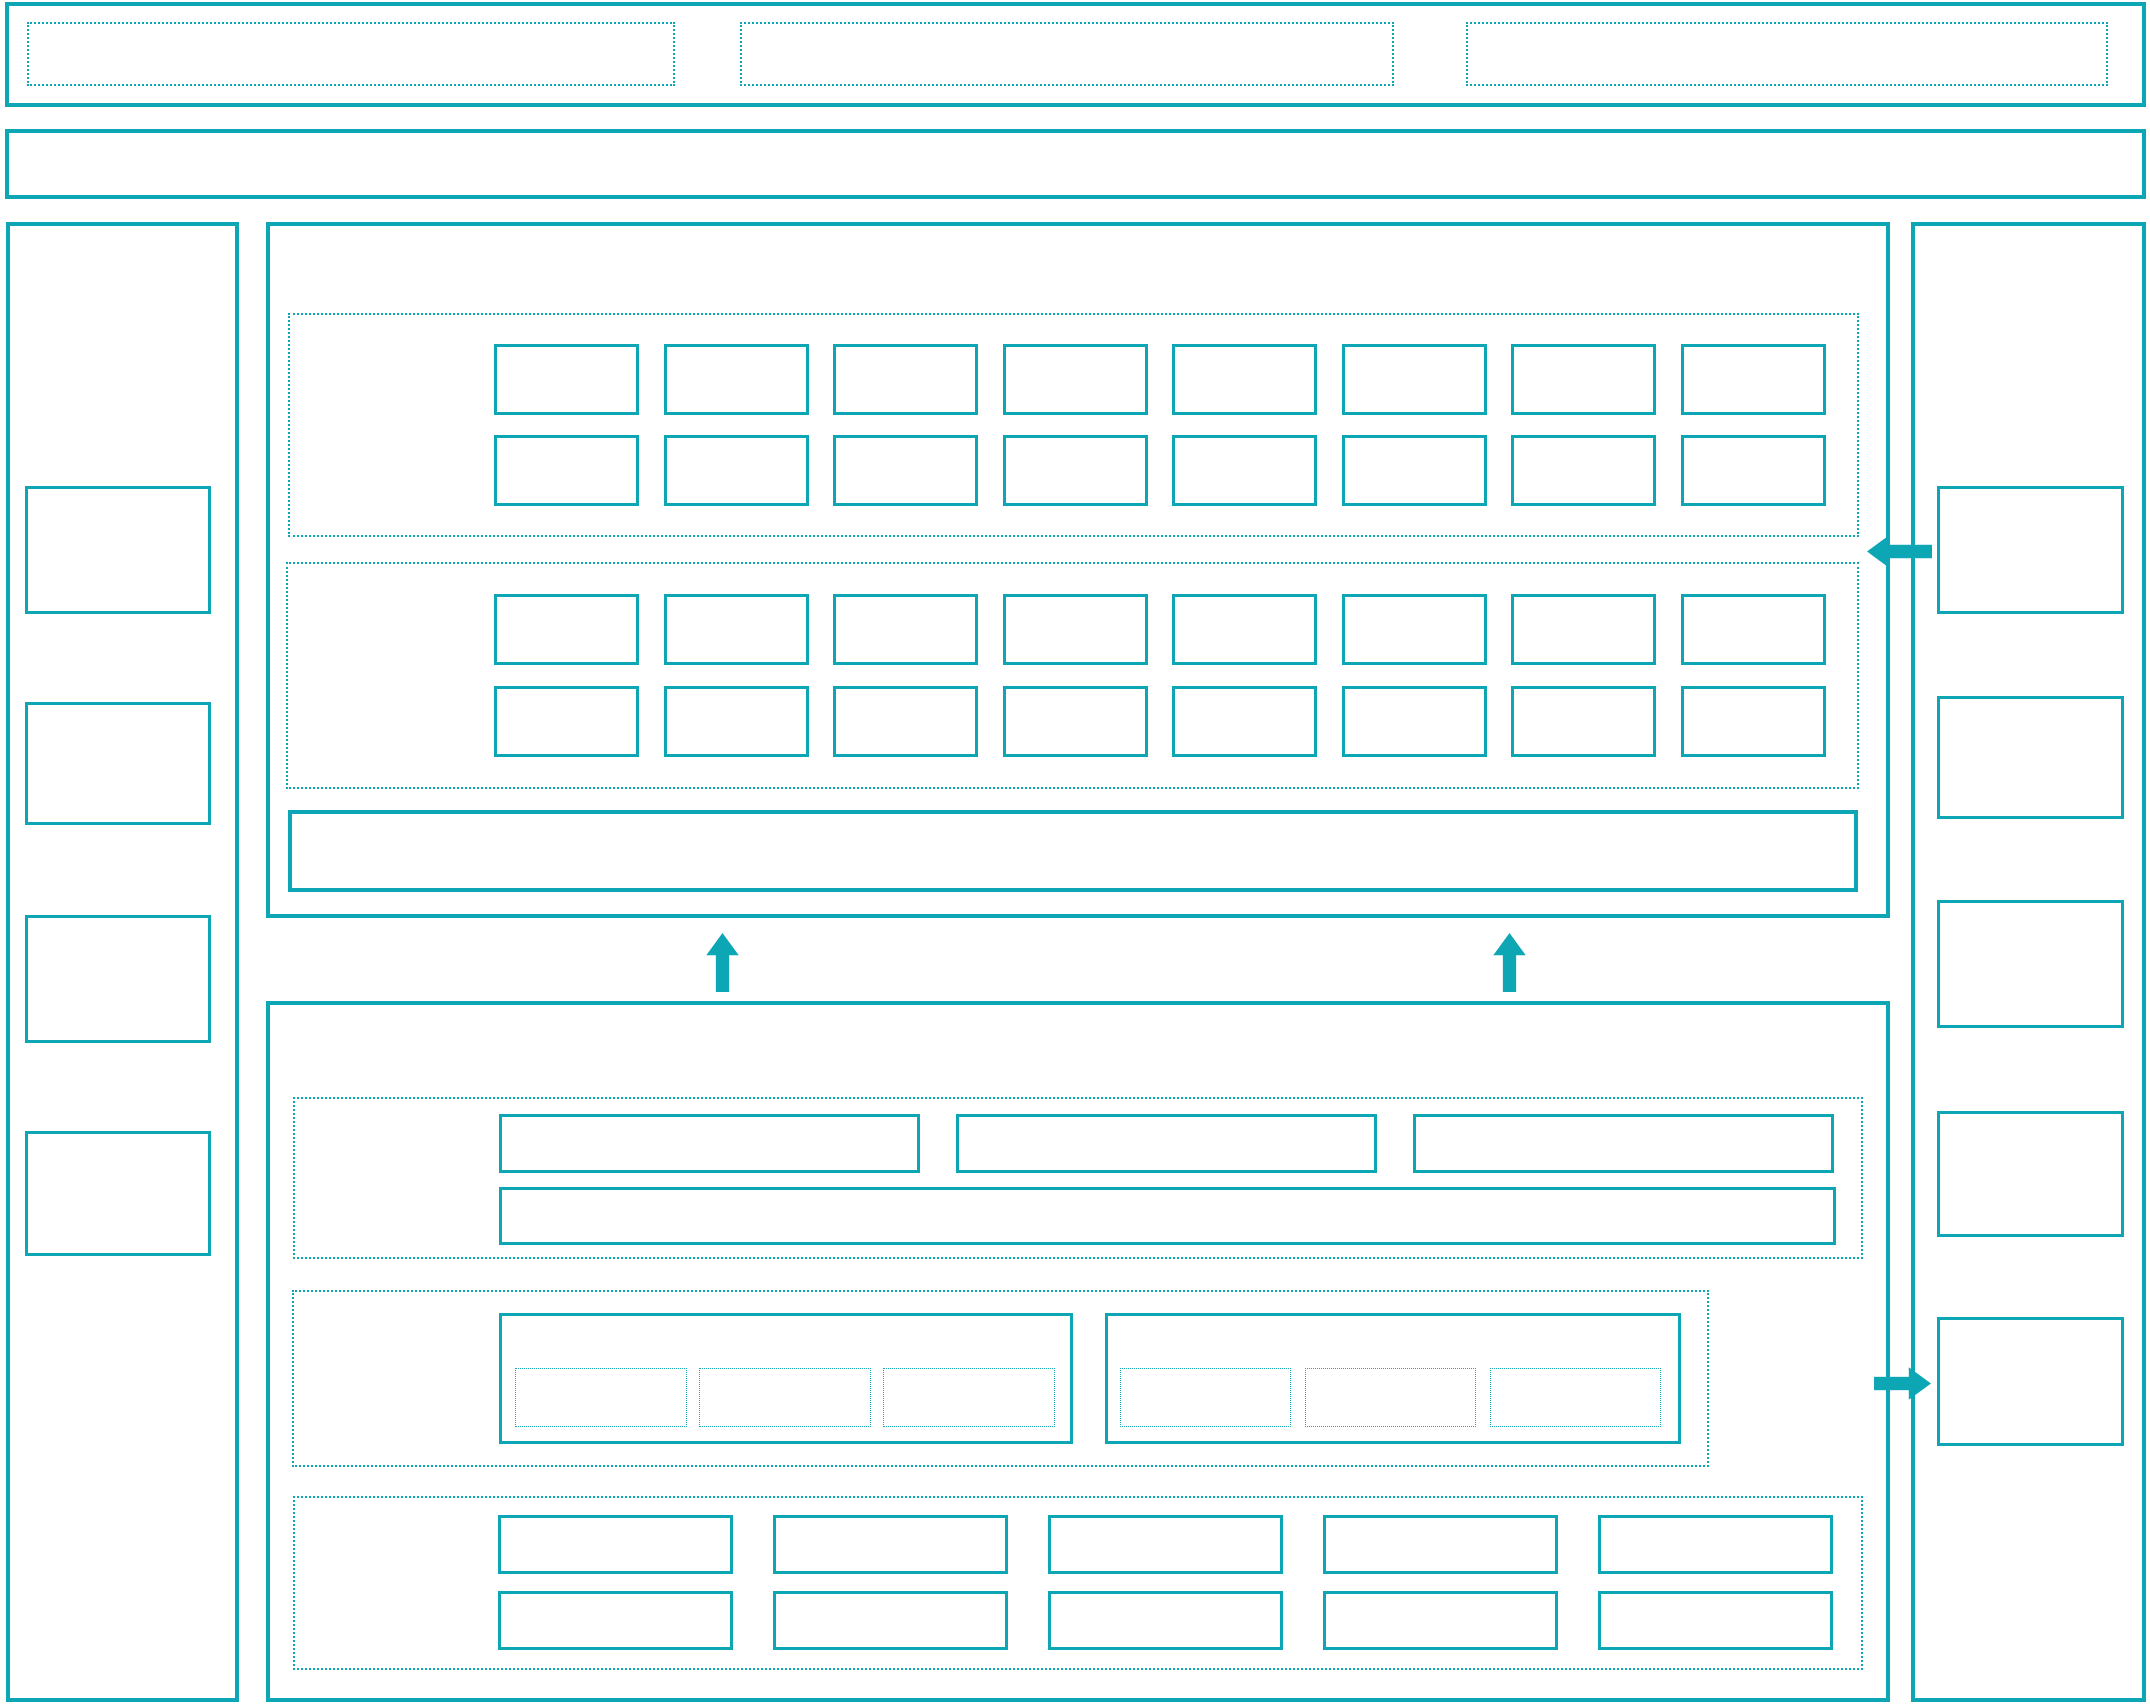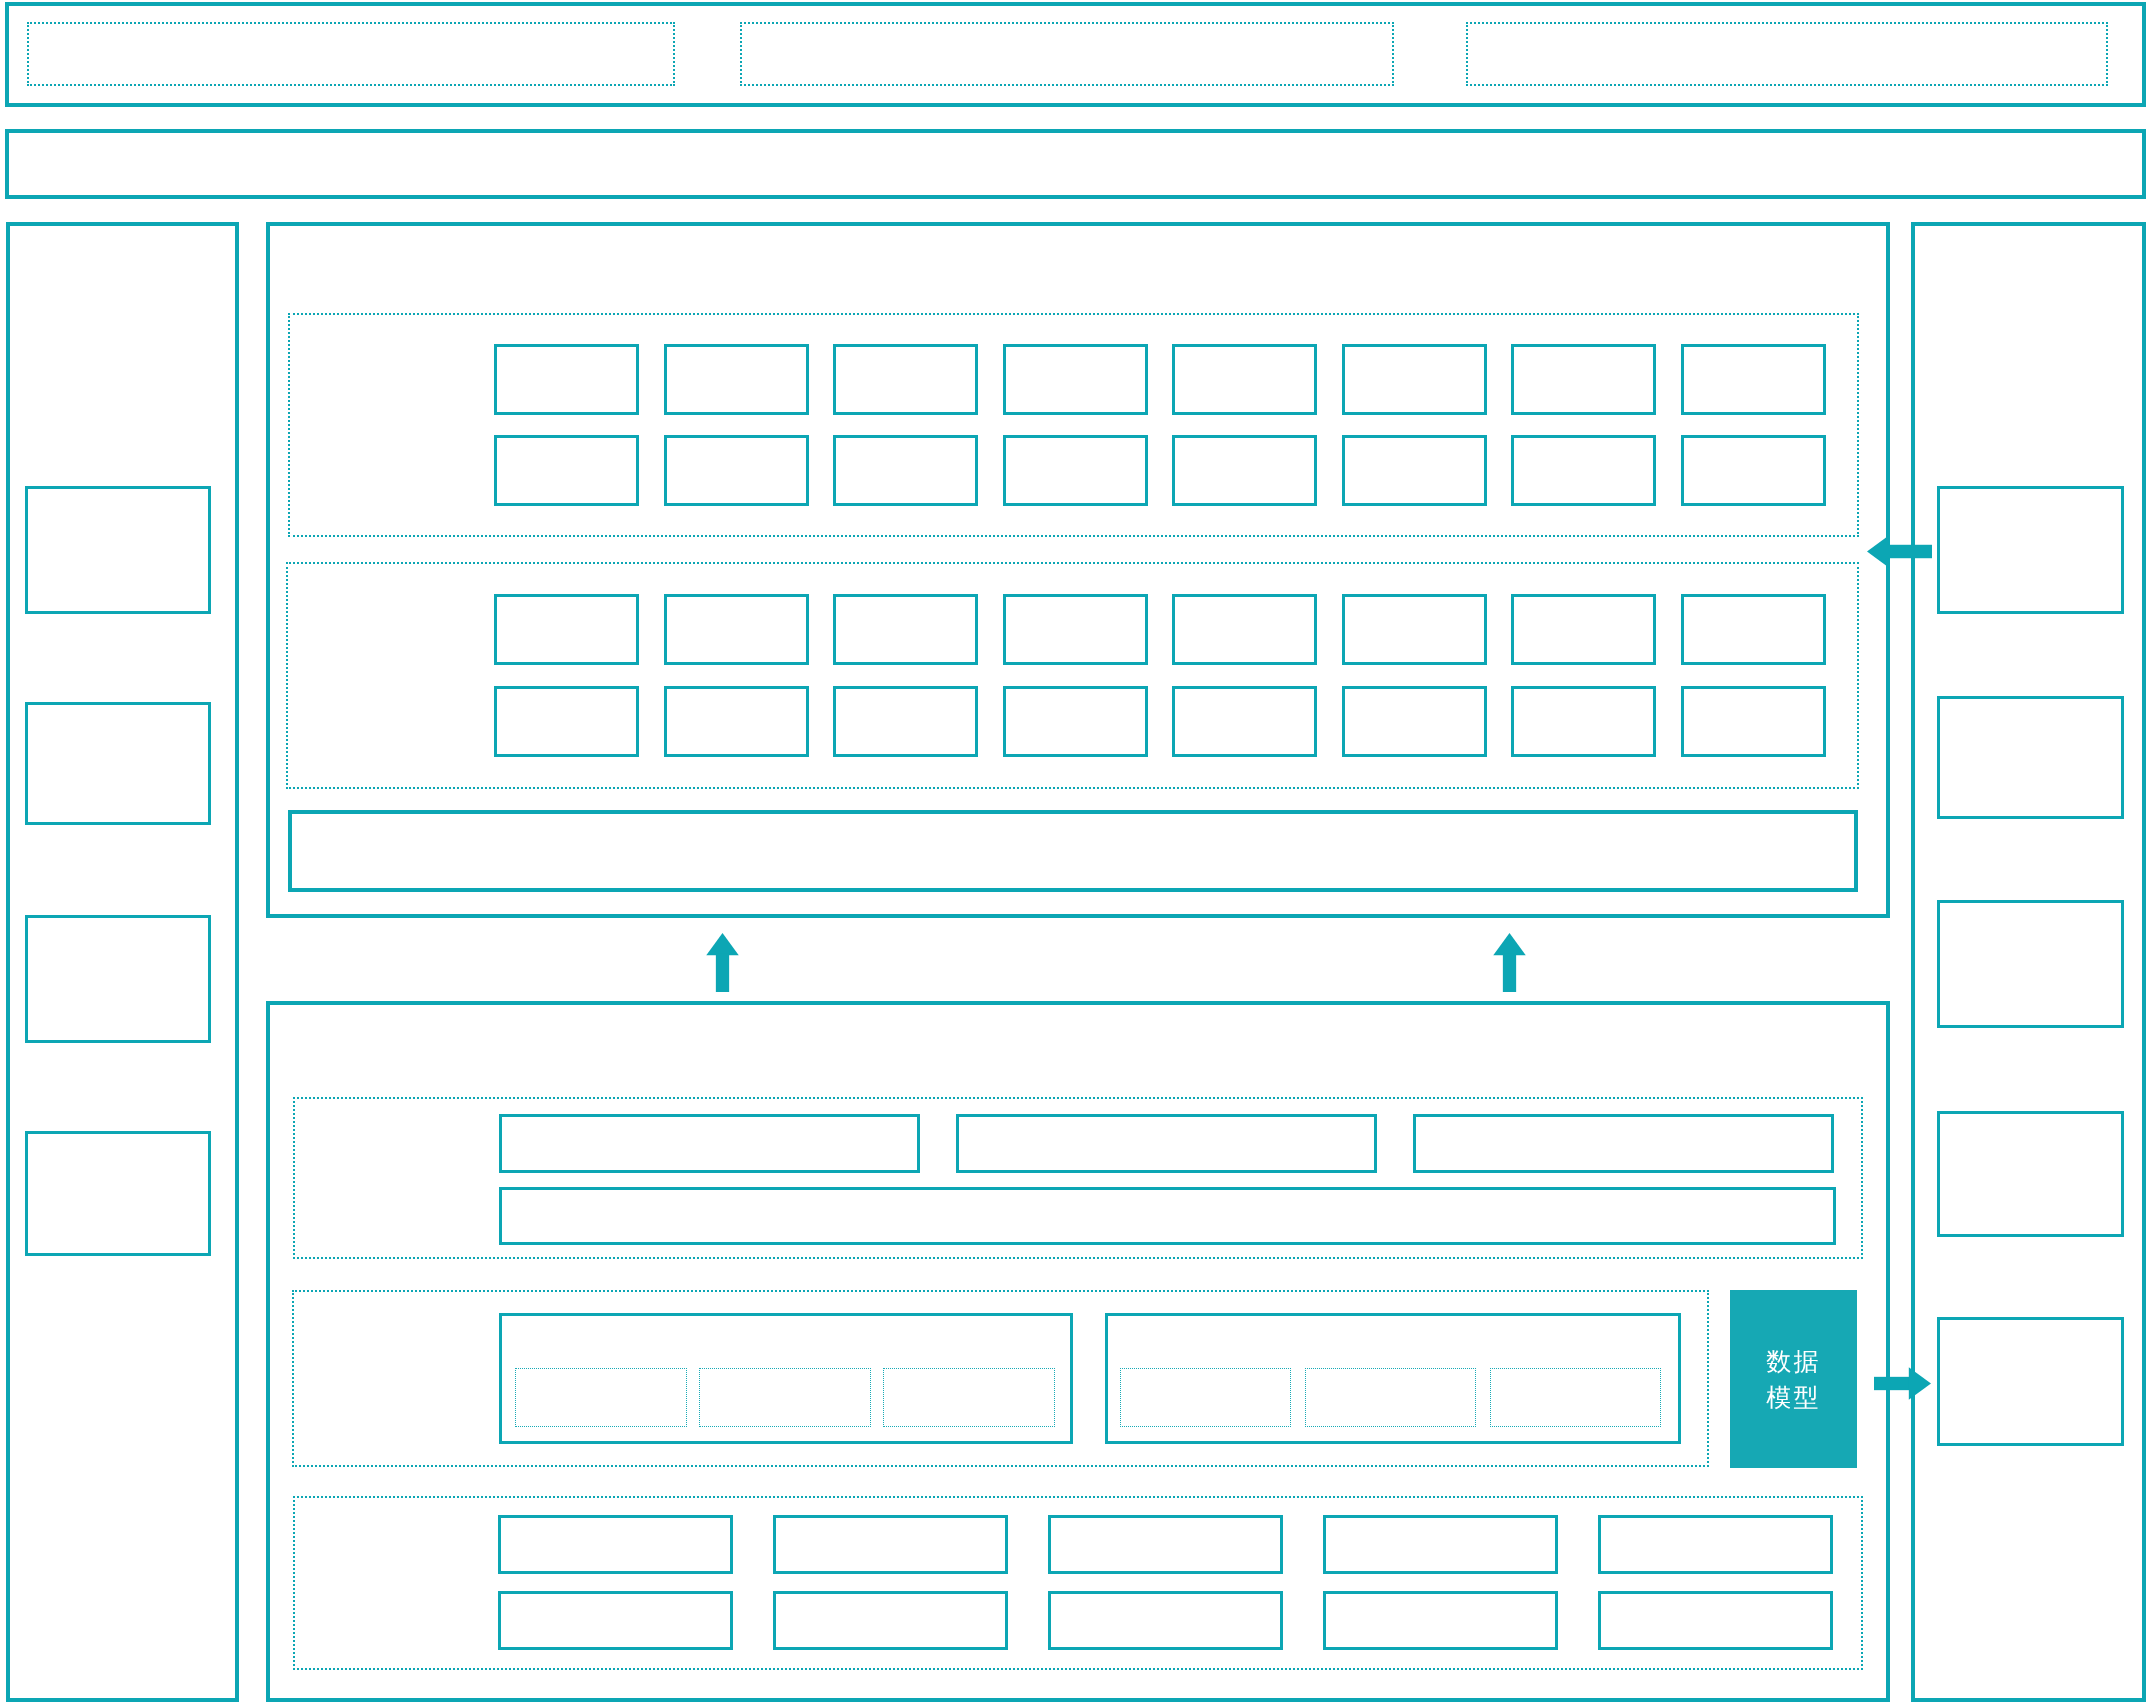--- a/index.html
+++ b/index.html
@@ -136,23 +136,20 @@
   <div class="cell"></div>
       <div class="cell"></div>
     </div>
   <div class="abs frame5" style="left:1105px;top:1313px;width:576px;height:131px;"></div>
   <div class="abs row row-g19" style="left:1120px;top:1368px;">
     <div class="cell"></div>
   <div class="cell"></div>
       <div class="cell"></div>
     </div>
 
-  <div class="abs fillbox" style="left:1730px;top:1290px;width:127px;height:178px;">
-    <div class="lbl">数据模型</div>
-  </div>
 
   <div class="abs dotted3" style="left:293px;top:1496px;width:1570px;height:174px;"></div>
   <div class="abs row row-g54" style="left:498px;top:1515px;">
     <div class="cell"></div>
   <div class="cell"></div>
       <div class="cell"></div>
       <div class="cell"></div>
       <div class="cell"></div>
     </div>
   <div class="abs row row-g54" style="left:498px;top:1591px;">

